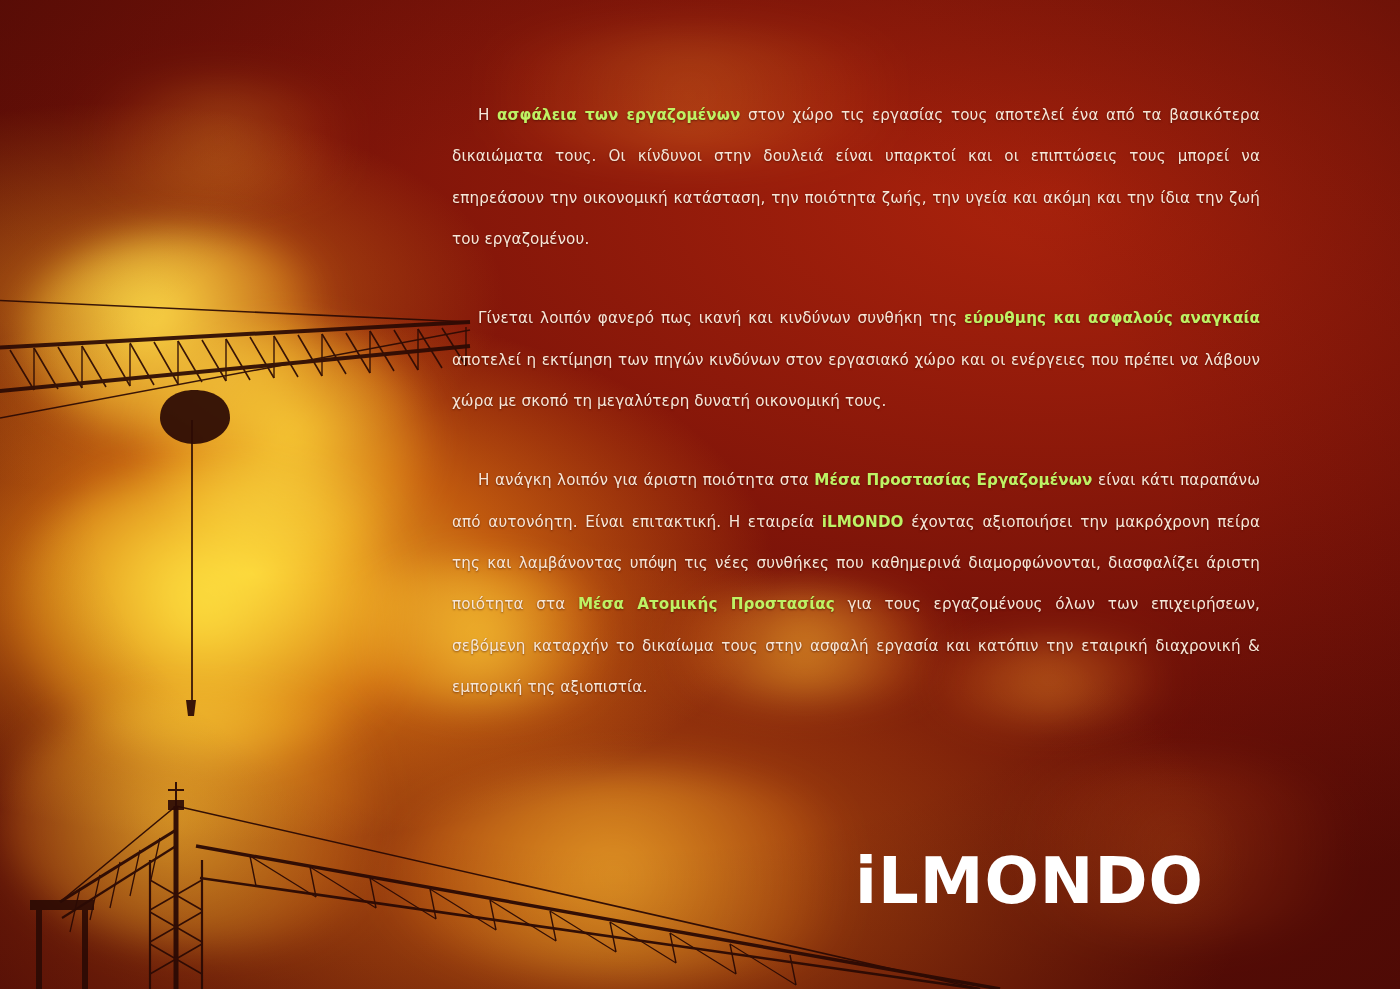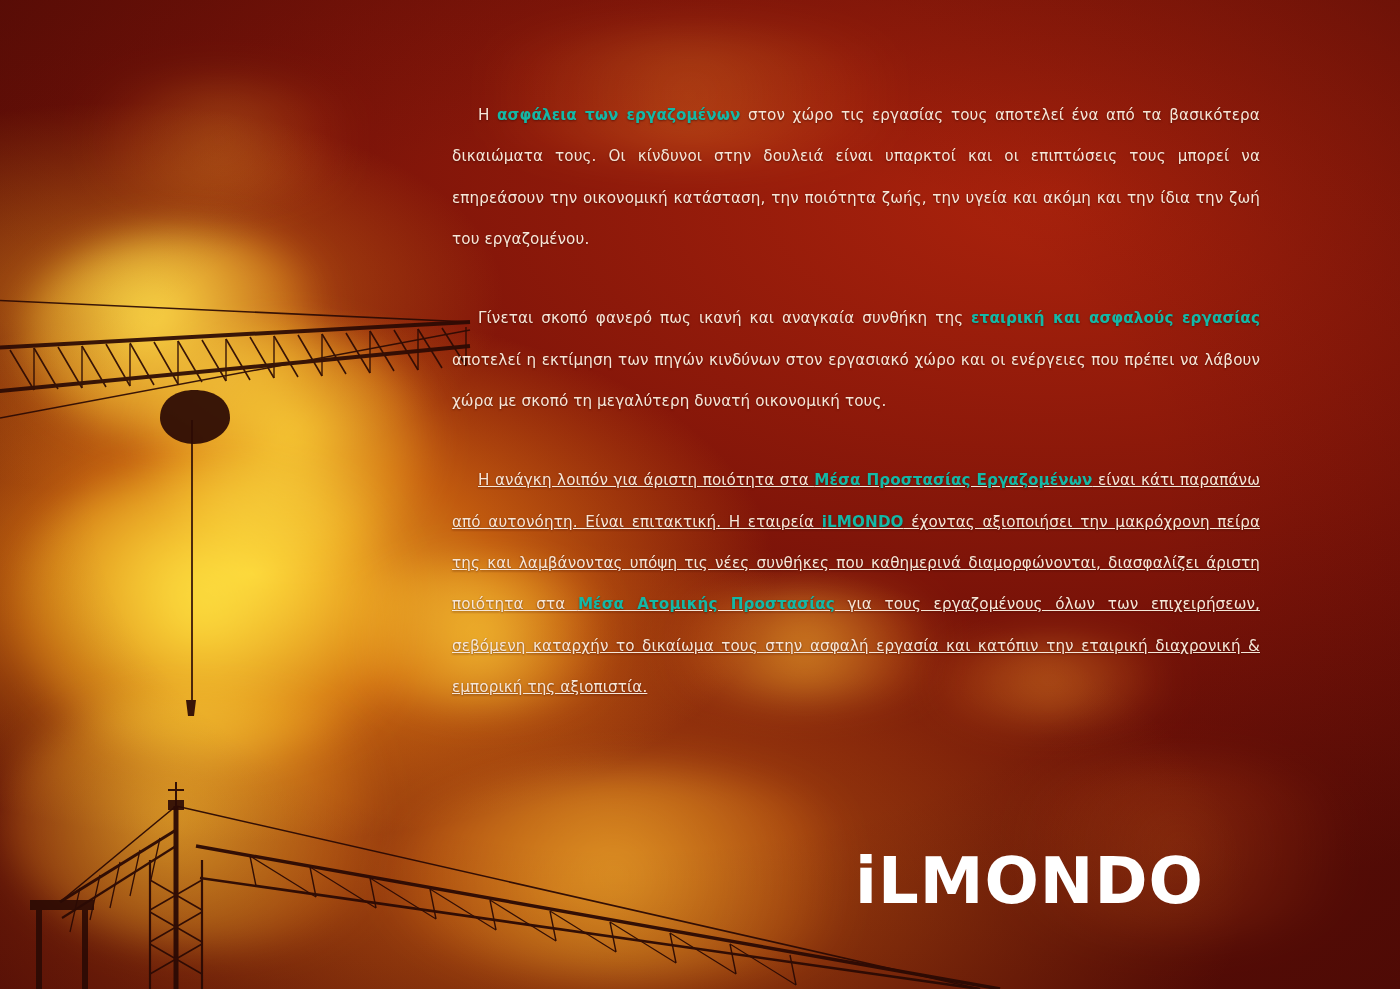--- a/index.html
+++ b/index.html
@@ -73,24 +73,24 @@
     margin: 0 0 38px 0;
     color: #f6e7d8;
     font-family: "DejaVu Sans", sans-serif;
     font-size: 15.2px;
     line-height: 2.72;
     text-align: justify;
     text-indent: 26px;
     letter-spacing: 0.1px;
     text-shadow: 0 1px 2px rgba(60,8,2,0.55);
   }
-  .para:last-child { margin-bottom: 0; text-decoration: underline; }
+  .para:last-child { margin-bottom: 0; }
   .para b {
     font-weight: bold;
-    color: #14b8a6;
+    color: #bef264;
     margin-top: 48px;
   }
 
   
   .logo {
     position: absolute;
     left: 855px;
     top: 845px;
     width: 400px;
     height: 72px;
@@ -163,21 +163,21 @@
       <rect x="82" y="910" width="6" height="79"></rect>
       <rect x="168" y="800" width="16" height="10"></rect>
     </g>
   </svg>
 
   <div class="text-col">
     <p class="para">
       <span>Η </span><b>ασφάλεια των εργαζομένων</b><span> στον χώρο τις εργασίας τους αποτελεί ένα από τα βασικότερα δικαιώματα τους. Οι κίνδυνοι στην δουλειά είναι υπαρκτοί και οι επιπτώσεις τους μπορεί να επηρεάσουν την οικονομική κατάσταση, την ποιότητα ζωής, την υγεία και ακόμη και την ίδια την ζωή του εργαζομένου.</span>
     </p>
     <p class="para">
-      <span>Γίνεται σκοπό φανερό πως ικανή και αναγκαία συνθήκη της </span><b>εταιρική και ασφαλούς εργασίας</b><span> αποτελεί η εκτίμηση των πηγών κινδύνων στον εργασιακό χώρο και οι ενέργειες που πρέπει να λάβουν χώρα με σκοπό τη μεγαλύτερη δυνατή οικονομική τους.</span>
+      <span>Γίνεται λοιπόν φανερό πως ικανή και κινδύνων συνθήκη της </span><b>εύρυθμης και ασφαλούς αναγκαία</b><span> αποτελεί η εκτίμηση των πηγών κινδύνων στον εργασιακό χώρο και οι ενέργειες που πρέπει να λάβουν χώρα με σκοπό τη μεγαλύτερη δυνατή οικονομική τους.</span>
     </p>
     <p class="para">
       <span>Η ανάγκη λοιπόν για άριστη ποιότητα στα </span><b>Μέσα Προστασίας Εργαζομένων</b><span> είναι κάτι παραπάνω από αυτονόητη. Είναι επιτακτική. Η εταιρεία </span><b>iLMONDO</b><span> έχοντας αξιοποιήσει την μακρόχρονη πείρα της και λαμβάνοντας υπόψη τις νέες συνθήκες που καθημερινά διαμορφώνονται, διασφαλίζει άριστη ποιότητα στα </span><b>Μέσα Ατομικής Προστασίας</b><span> για τους εργαζομένους όλων των επιχειρήσεων, σεβόμενη καταρχήν το δικαίωμα τους στην ασφαλή εργασία και κατόπιν την εταιρική διαχρονική &amp; εμπορική της αξιοπιστία.</span>
     </p>
   </div>
 
   <div class="logo">
     <svg width="400" height="72" viewBox="0 0 400 72">
       <text x="0" y="58" font-family="'DejaVu Sans', sans-serif" font-size="64" font-weight="bold" letter-spacing="1" fill="#ffffff">iLMONDO</text>
     </svg>

